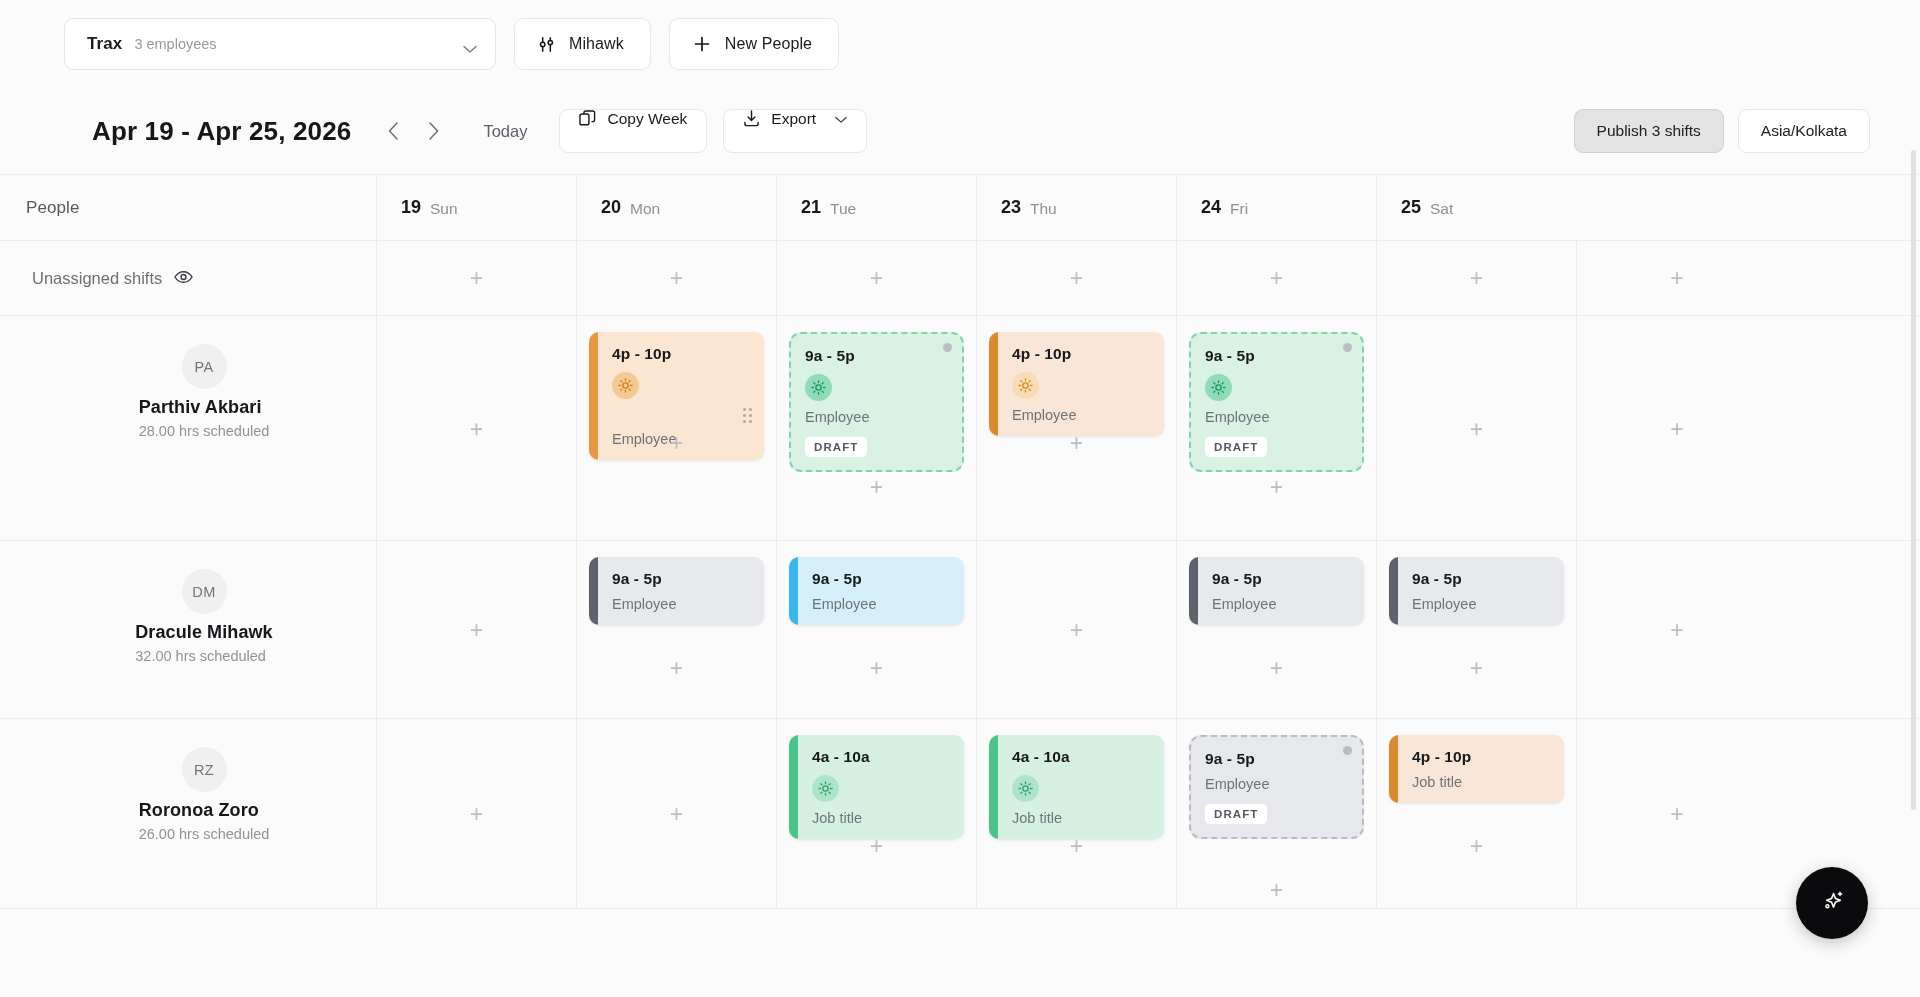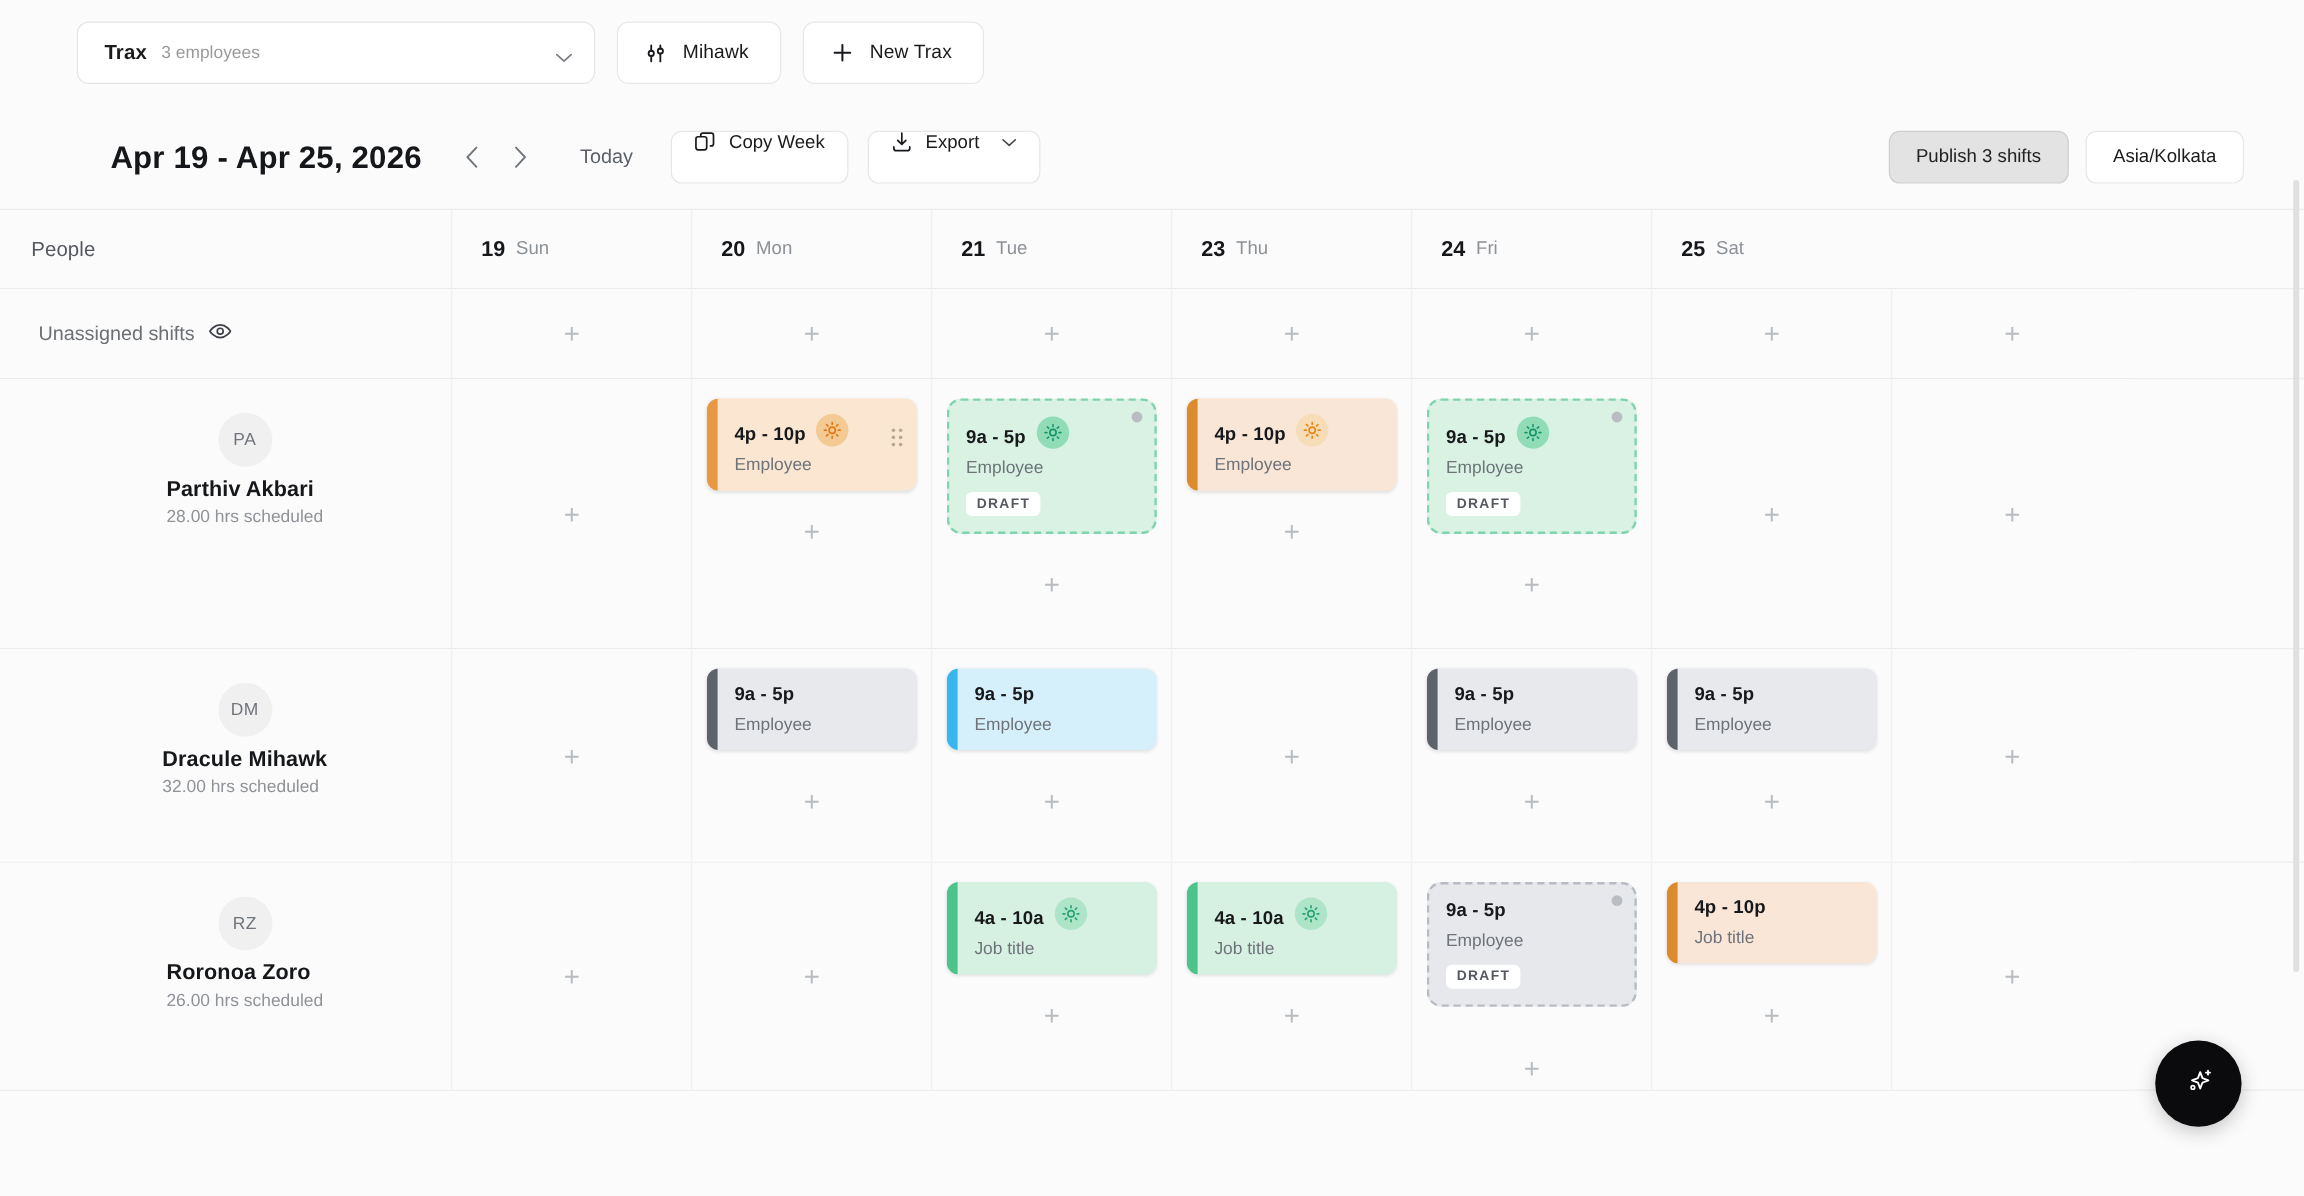--- a/index.html
+++ b/index.html
@@ -124,21 +124,21 @@
     border-right: 1px solid #ececec;
     position: relative;
     background: #fbfbfb;
   }
   .daycell:last-child { border-right: none; }
 
   
   .row.hdr { height: 66px; }
   .row.hdr .people-col, .row.hdr .daycell { display: flex; align-items: center; }
   .hdr-people-label { font-size: 17px; color: #55595f; padding-left: 26px; letter-spacing:.1px; }
-  .hdr-day { padding-left: 24px; display: flex; align-items: center; gap: 9px; }
+  .hdr-day { padding-left: 24px; display: flex; align-items: flex-end; gap: 9px; }
   .hdr-daynum { font-size: 18px; font-weight: 700; color: #15171a; }
   .hdr-dayname { font-size: 15.5px; color: #8c9197; }
 
   
   .row.unassigned { height: 75px; }
   .unassigned-label {
     display: flex; align-items: center; gap: 12px;
     height: 100%; padding-left: 32px;
     font-size: 16.5px; color: #6c7075;
   }
@@ -177,21 +177,21 @@
     overflow: hidden;
     cursor: pointer;
     display: flex;
   }
   .shift .bar { width: 9px; flex: none; }
   .shift .body {
     flex: 1; padding: 13px 12px 13px 14px;
     display: flex; flex-direction: column; gap: 3px;
     position: relative;
   }
-  .shift-top { display: flex; align-items: flex-end; gap: 9px; }
+  .shift-top { display: flex; align-items: flex-start; gap: 9px; flex-direction: column; }
   .shift-time { font-size: 15.5px; font-weight: 700; color: #17191c; letter-spacing: .1px; }
   .sunbadge {
     width: 27px; height: 27px; border-radius: 50%;
     display: flex; align-items: center; justify-content: center; flex: none;
   }
   .drag-dots { margin-left: auto; display: grid; grid-template-columns: repeat(2, 3px); gap: 3px; }
   .drag-dots i { width: 3px; height: 3px; border-radius: 50%; background: #b8a898; display: block; }
   .shift-role { font-size: 14.5px; color: #6e737a; margin-top: 5px; }
   .draft-badge {
     margin-top: 9px;
@@ -253,21 +253,21 @@
     </span>
     <span>Mihawk</span>
   </div>
 
   <div class="tbtn">
     <span>
       <svg width="20" height="20" viewBox="0 0 20 20" fill="none">
           <path d="M10 3.5v13M3.5 10h13" stroke="#17191c" stroke-width="1.7" stroke-linecap="round"></path>
         </svg>
     </span>
-    <span>New Trax</span>
+    <span>New People</span>
   </div>
 </div>
 
 <div class="datebar">
   <div class="week-range">Apr 19 - Apr 25, 2026</div>
 
   <div class="navarrow">
     <svg width="11" height="18" viewBox="0 0 11 18" fill="none">
         <path d="M9 1L1.5 9L9 17" stroke="#6f747a" stroke-width="1.6" stroke-linecap="round" stroke-linejoin="round"></path>
       </svg>

